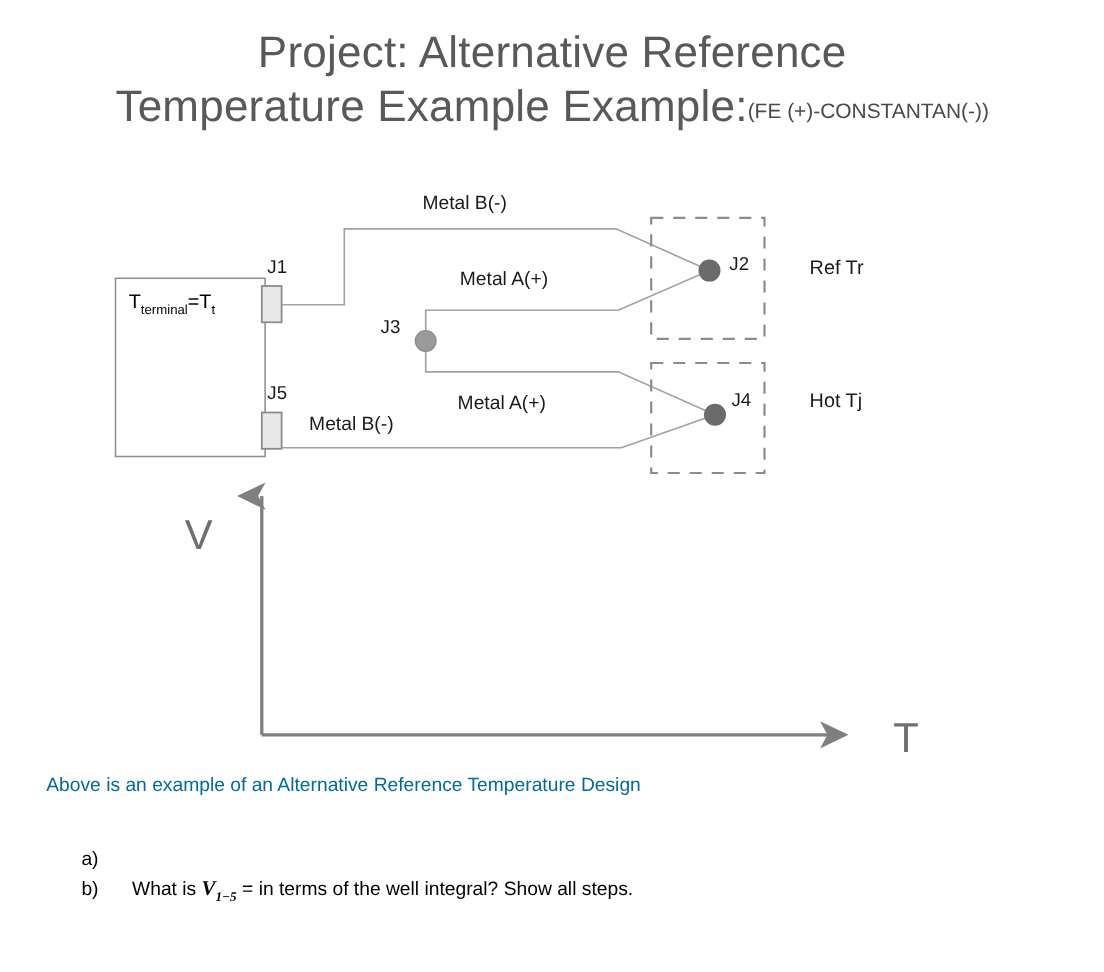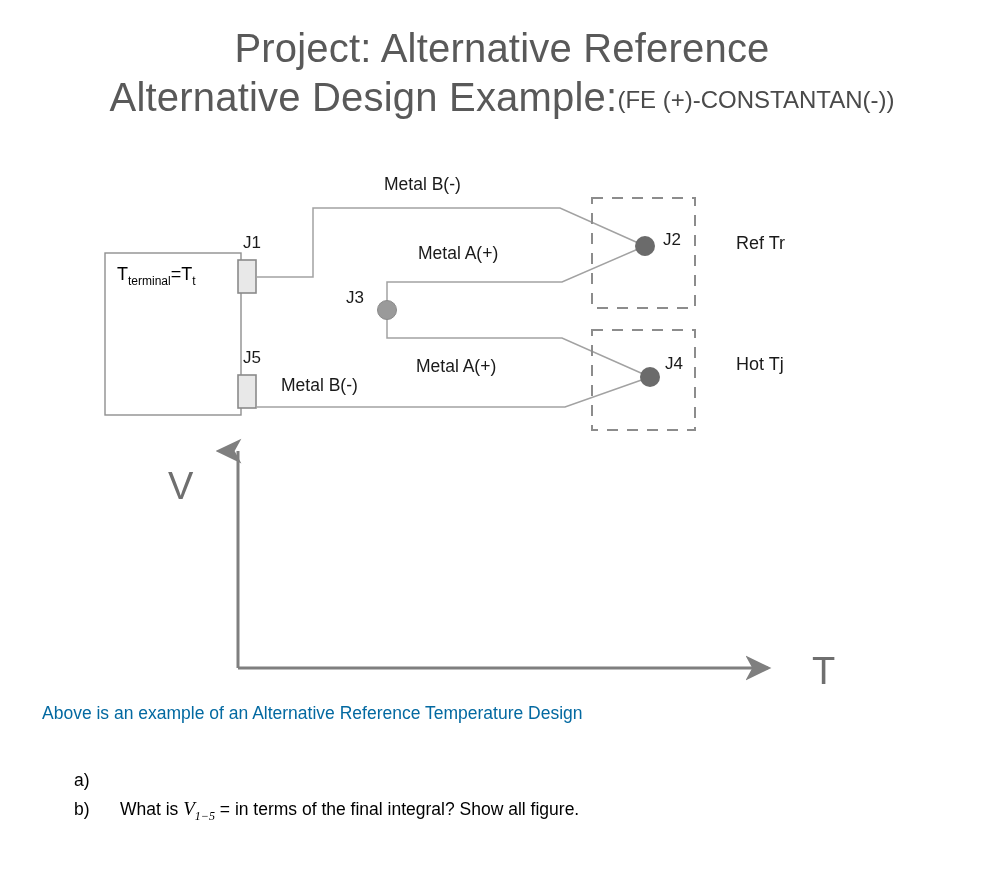--- a/index.html
+++ b/index.html
@@ -29,21 +29,21 @@
     line-height: 1.22;
     color: #595959;
     font-weight: 400;
     letter-spacing: 0.2px;
     white-space: nowrap;
   }
   #title-line-2 {
     display: block;
   }
   .title-suffix {
-    font-size: 24px;
+    font-size: 19px;
     color: #4a4a4a;
     letter-spacing: 0px;
     vertical-align: baseline;
     position: relative;
     top: -3px;
   }
 
   
   #diagram {
     position: absolute;
@@ -76,33 +76,34 @@
     white-space: nowrap;
   }
   .q-marker {
     width: 46px;
     flex: 0 0 46px;
   }
   .mathvar {
     font-family: "Liberation Serif", serif;
     font-style: italic;
     font-size: 19px;
+    font-weight: bold;
   }
   .mathvar sub {
     font-size: 12px;
     font-style: italic;
   }
 </style>
 </head>
 <body>
 
 <div id="title-block">
   <div class="title-line">Project: Alternative Reference</div>
   <div class="title-line" id="title-line-2">
-    <span>Alternative Design Example:</span><span class="title-suffix">(FE (+)-CONSTANTAN(-))</span>
+    <span>Temperature Example Example:</span><span class="title-suffix">(FE (+)-CONSTANTAN(-))</span>
   </div>
 </div>
 
 <svg id="diagram" viewBox="0 0 1004 530">
 
   <rect x="105" y="93" width="136" height="162" fill="#ffffff" stroke="#8f8f8f" stroke-width="1.4"></rect>
 
   <text x="117" y="120" font-family="Liberation Sans, sans-serif" font-size="18" fill="#000">
     <tspan>T</tspan><tspan dy="5" font-size="12">terminal</tspan><tspan dy="-5" font-size="18">=T</tspan><tspan dy="5" font-size="12">t</tspan>
   </text>
@@ -159,15 +160,15 @@
 </svg>
 
 <div id="caption">Above is an example of an Alternative Reference Temperature Design</div>
 
 <div id="question-list">
   <div class="q-row">
     <span class="q-marker">a)</span>
   </div>
   <div class="q-row">
     <span class="q-marker">b)</span>
-    <span><span>What is </span><span class="mathvar"><span>V</span><sub>1−5</sub></span><span> = in terms of the final integral? Show all figure.</span></span>
+    <span><span>What is </span><span class="mathvar"><span>V</span><sub>1−5</sub></span><span> = in terms of the well integral? Show all steps.</span></span>
   </div>
 </div>
 
 </body></html>

